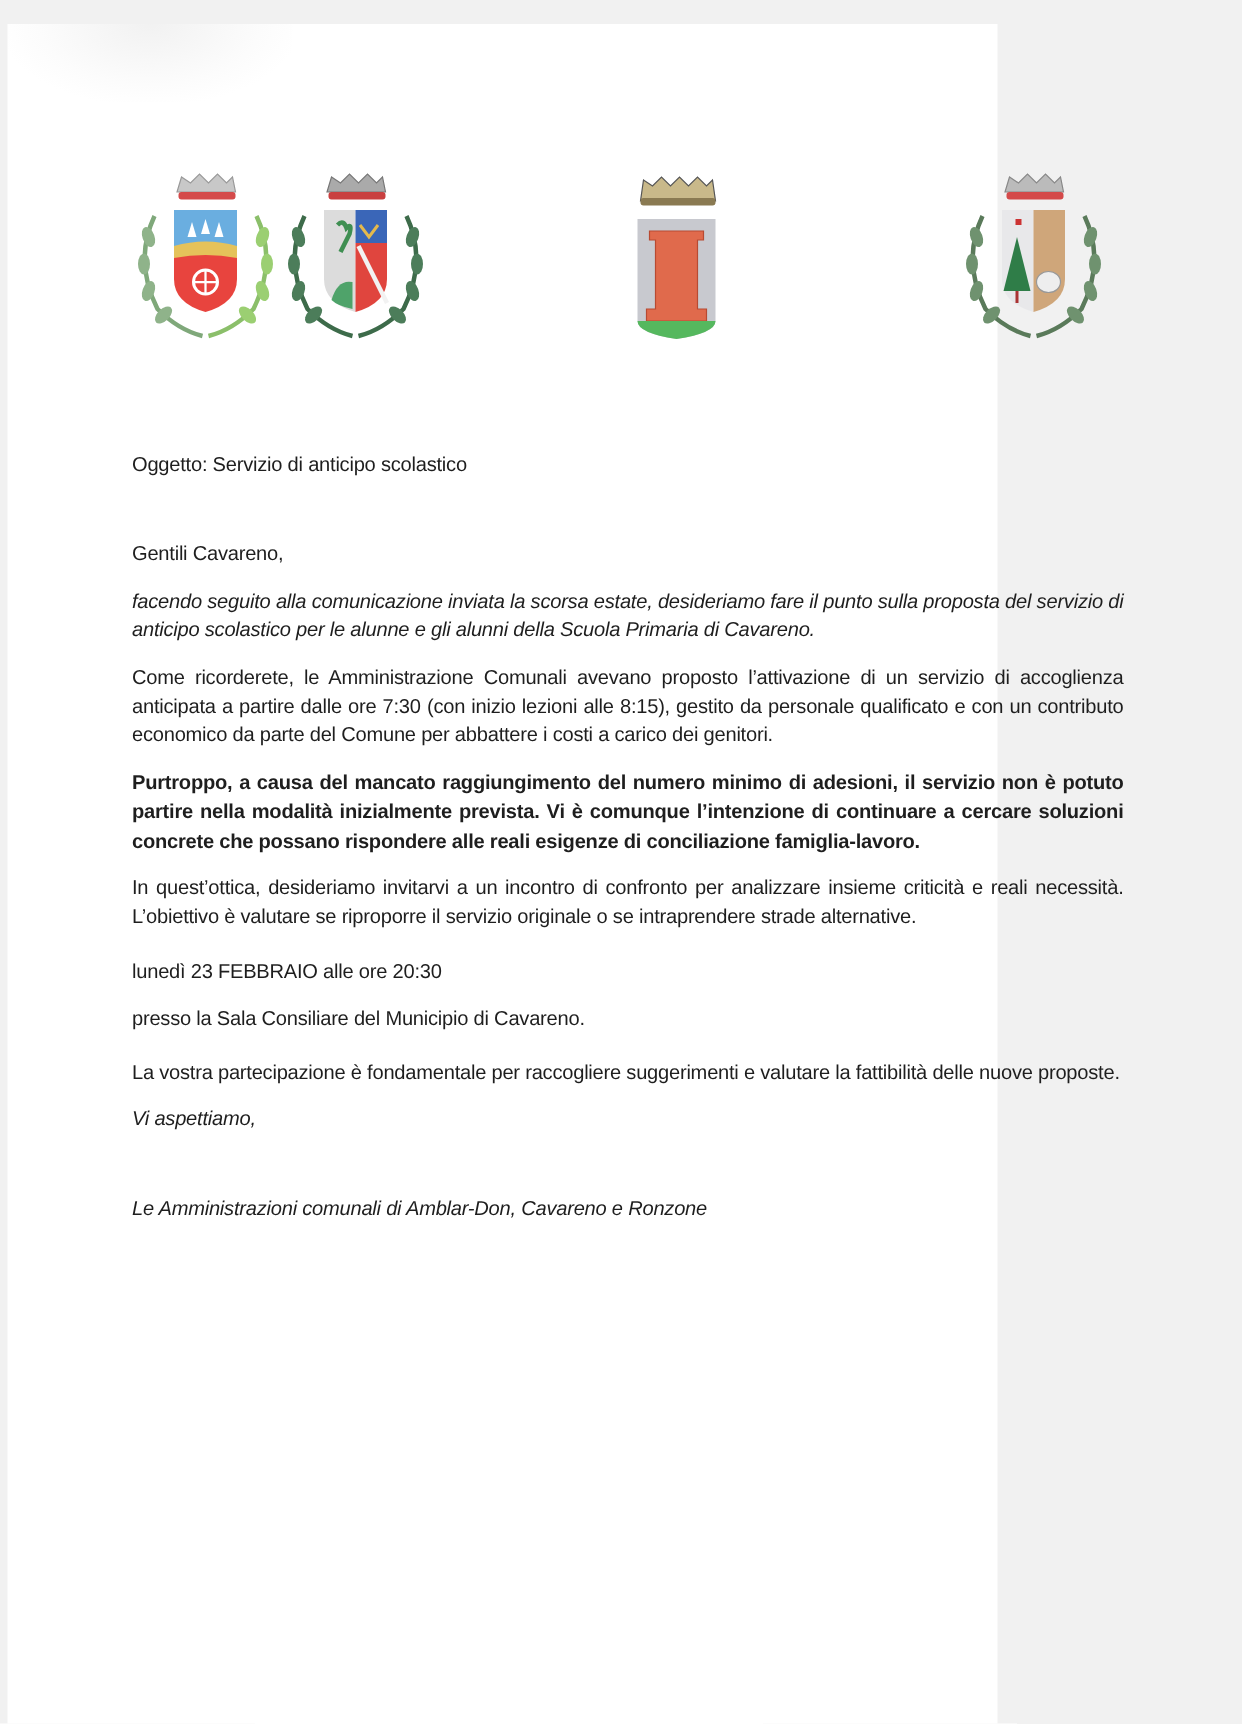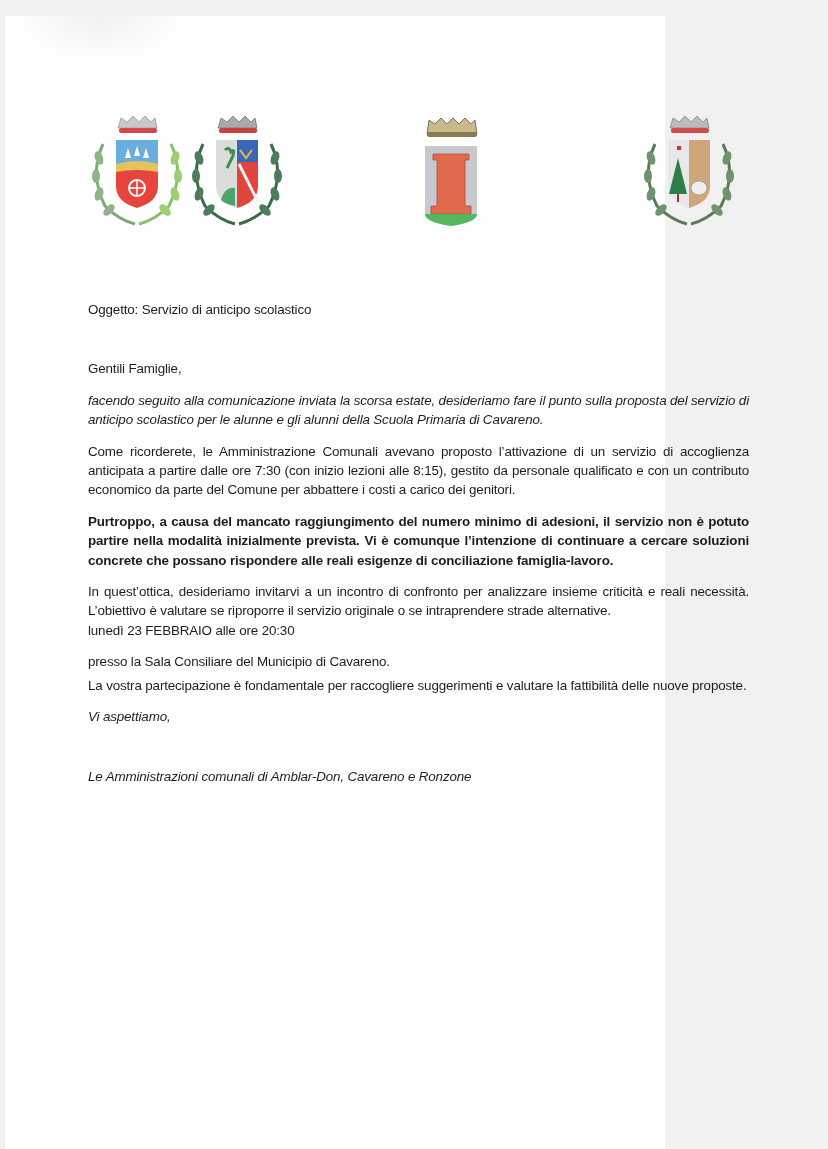--- a/index.html
+++ b/index.html
@@ -125,24 +125,24 @@
       <path d="M52 26 H73 V72 Q73 88 52 94 Z" fill="#cfa67a"></path>
       <path d="M41 44 L50 80 H32 Z" fill="#2f7d48"></path>
       <rect x="40" y="80" width="2" height="8" fill="#a33"></rect>
       <ellipse cx="62" cy="74" rx="8" ry="7" fill="#eeeeee" stroke="#999" stroke-width="0.8"></ellipse>
       <path d="M40 32 h4 v4 h-4 z" fill="#c33"></path>
     </svg>
   </div>
 
   <div class="text" style="top:284px;">
     <p class="p">Oggetto: Servizio di anticipo scolastico</p>
-    <p class="p" style="margin-top:40px;">Gentili Famiglie,</p>
+    <p class="p" style="margin-top:40px;">Gentili Cavareno,</p>
     <p class="p" style="margin-top:12px;font-style:italic;">facendo seguito alla comunicazione inviata la scorsa estate, desideriamo fare il punto sulla proposta del servizio di anticipo scolastico per le alunne e gli alunni della Scuola Primaria di Cavareno.</p>
     <p class="p" style="margin-top:12px;">Come ricorderete, le Amministrazione Comunali avevano proposto l’attivazione di un servizio di accoglienza anticipata a partire dalle ore 7:30 (con inizio lezioni alle 8:15), gestito da personale qualificato e con un contributo economico da parte del Comune per abbattere i costi a carico dei genitori.</p>
     <p class="p" style="margin-top:12px;font-weight:bold;">Purtroppo, a causa del mancato raggiungimento del numero minimo di adesioni, il servizio non è potuto partire nella modalità inizialmente prevista. Vi è comunque l’intenzione di continuare a cercare soluzioni concrete che possano rispondere alle reali esigenze di conciliazione famiglia-lavoro.</p>
     <p class="p" style="margin-top:12px;">In quest’ottica, desideriamo invitarvi a un incontro di confronto per analizzare insieme criticità e reali necessità. L’obiettivo è valutare se riproporre il servizio originale o se intraprendere strade alternative.</p>
-    <p class="p" style="margin-top:0;">lunedì 23 FEBBRAIO alle ore 20:30</p>
+    <p class="p" style="margin-top:17px;">lunedì 23 FEBBRAIO alle ore 20:30</p>
     <p class="p" style="margin-top:12px;">presso la Sala Consiliare del Municipio di Cavareno.</p>
-    <p class="p" style="margin-top:4px;">La vostra partecipazione è fondamentale per raccogliere suggerimenti e valutare la fattibilità delle nuove proposte.</p>
+    <p class="p" style="margin-top:16px;">La vostra partecipazione è fondamentale per raccogliere suggerimenti e valutare la fattibilità delle nuove proposte.</p>
     <p class="p" style="margin-top:12px;font-style:italic;">Vi aspettiamo,</p>
     <p class="p" style="margin-top:40px;font-style:italic;">Le Amministrazioni comunali di Amblar-Don, Cavareno e Ronzone</p>
   </div>
 </div>
 
 </body></html>

